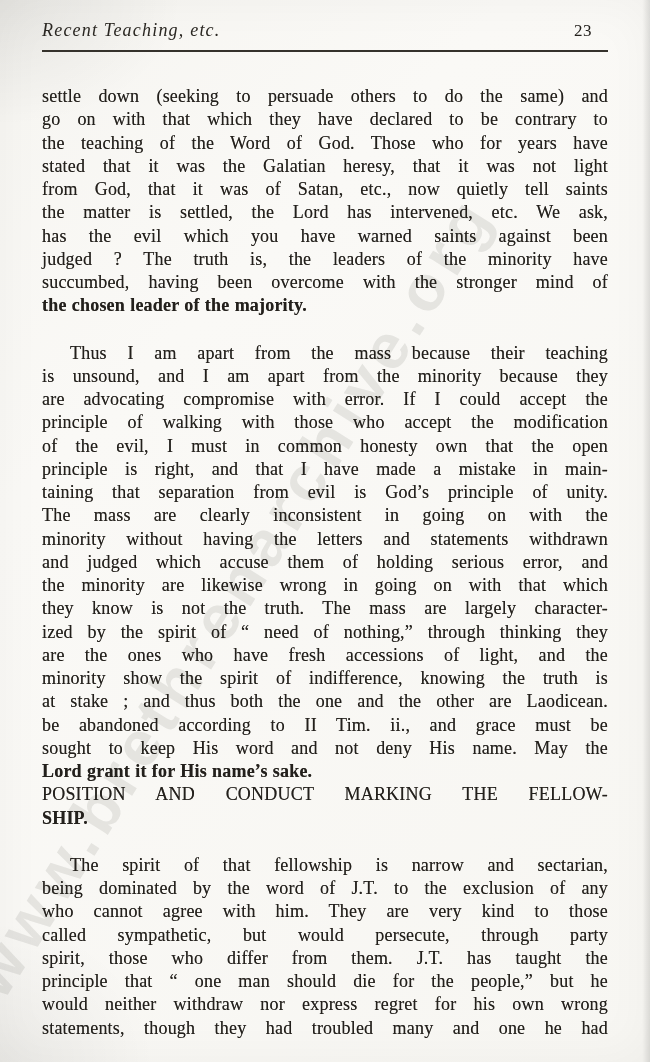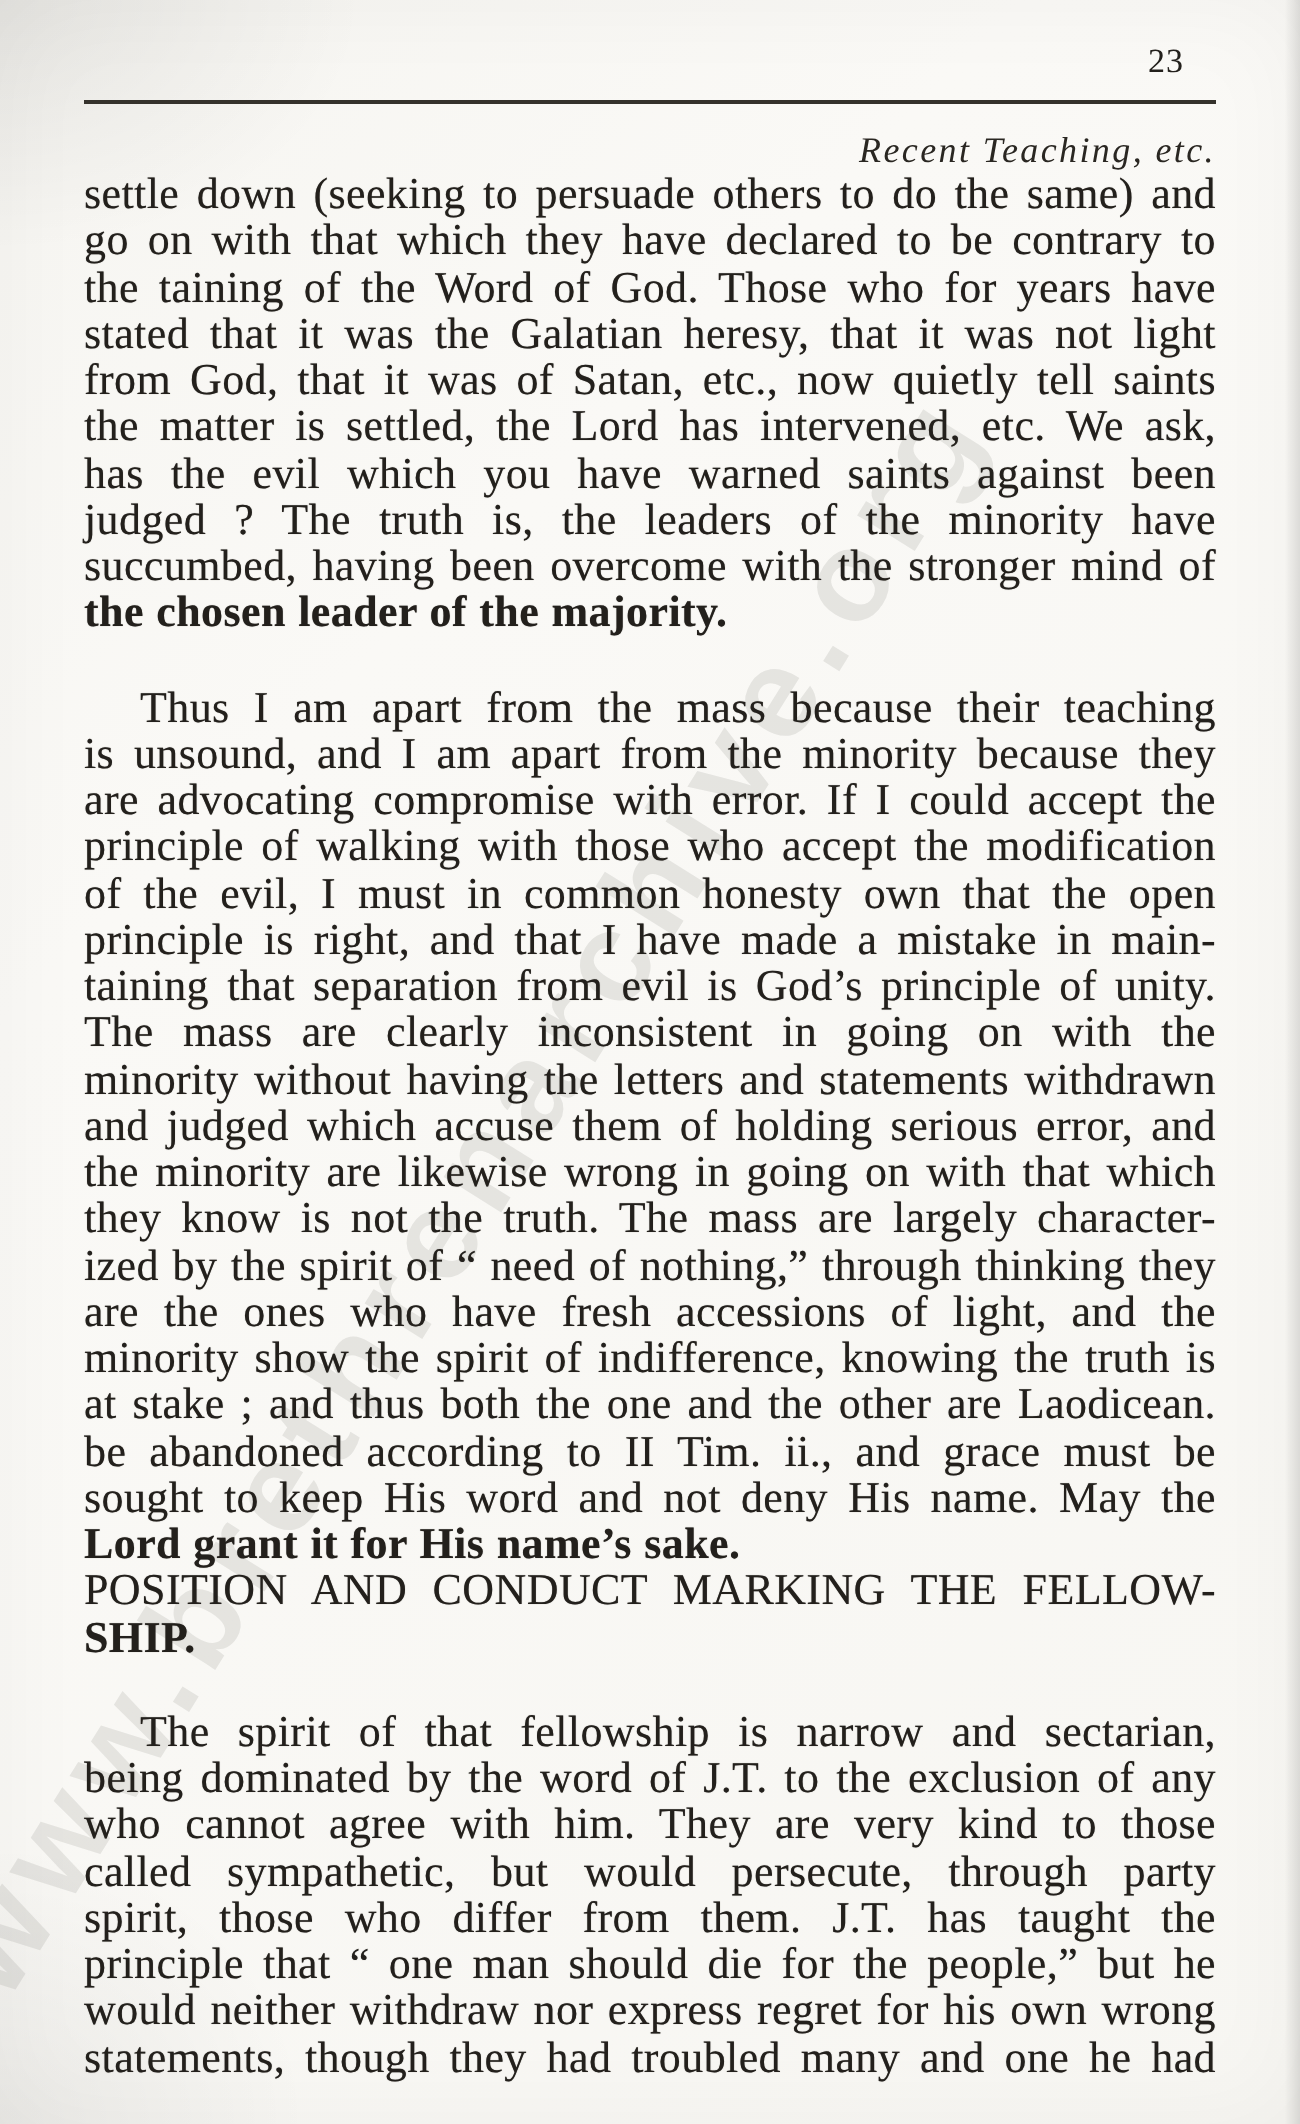--- a/index.html
+++ b/index.html
@@ -27,40 +27,39 @@
     z-index: 2;
   }
   .page-header {
     position: relative;
     height: 26px;
     font-size: 18px;
   }
   .page-title {
     position: absolute;
     left: 0; right: 0;
-    text-align: right;
+    text-align: left;
     font-style: italic;
     letter-spacing: 1.2px;
     color: #2a2722;
-    margin-top: 45px;
   }
   .page-number {
     position: absolute;
     right: 16px;
     top: 1px;
     font-size: 17px;
     letter-spacing: 0.5px;
   }
   .header-rule {
     margin-top: 4px;
     border-bottom: 2.5px solid #35322c;
   }
   .page-body {
     margin-top: 33px;
-    font-size: 22px;
+    font-size: 18px;
     line-height: 23.25px;
   }
   .paragraph { margin: 0; }
   .line {
     text-align: justify;
     text-align-last: justify;
     letter-spacing: 0.2px;
     word-spacing: 0.5px;
     white-space: normal;
     text-shadow: 0 0 0.4px rgba(30,25,20,0.55);
@@ -96,21 +95,21 @@
       <div class="page-title">Recent Teaching, etc.</div>
       <div class="page-number">23</div>
     </div>
 
     <div class="header-rule"></div>
 
     <div class="page-body">
         <div class="paragraph">
           <div class="line">settle down (seeking to persuade others to do the same) and</div>
           <div class="line">go on with that which they have declared to be contrary to</div>
-          <div class="line">the taining of the Word of God.  Those who for years have</div>
+          <div class="line">the teaching of the Word of God.  Those who for years have</div>
           <div class="line">stated that it was the Galatian heresy, that it was not light</div>
           <div class="line">from God, that it was of Satan, etc., now quietly tell saints</div>
           <div class="line">the matter is settled, the Lord has intervened, etc.  We ask,</div>
           <div class="line">has the evil which you have warned saints against been</div>
           <div class="line">judged ?  The truth is, the leaders of the minority have</div>
           <div class="line">succumbed, having been overcome with the stronger mind of</div>
           <div class="line last">the chosen leader of the majority.</div>
         </div>
         <div class="paragraph">
           <div class="line indent">Thus I am apart from the mass because their teaching</div>

